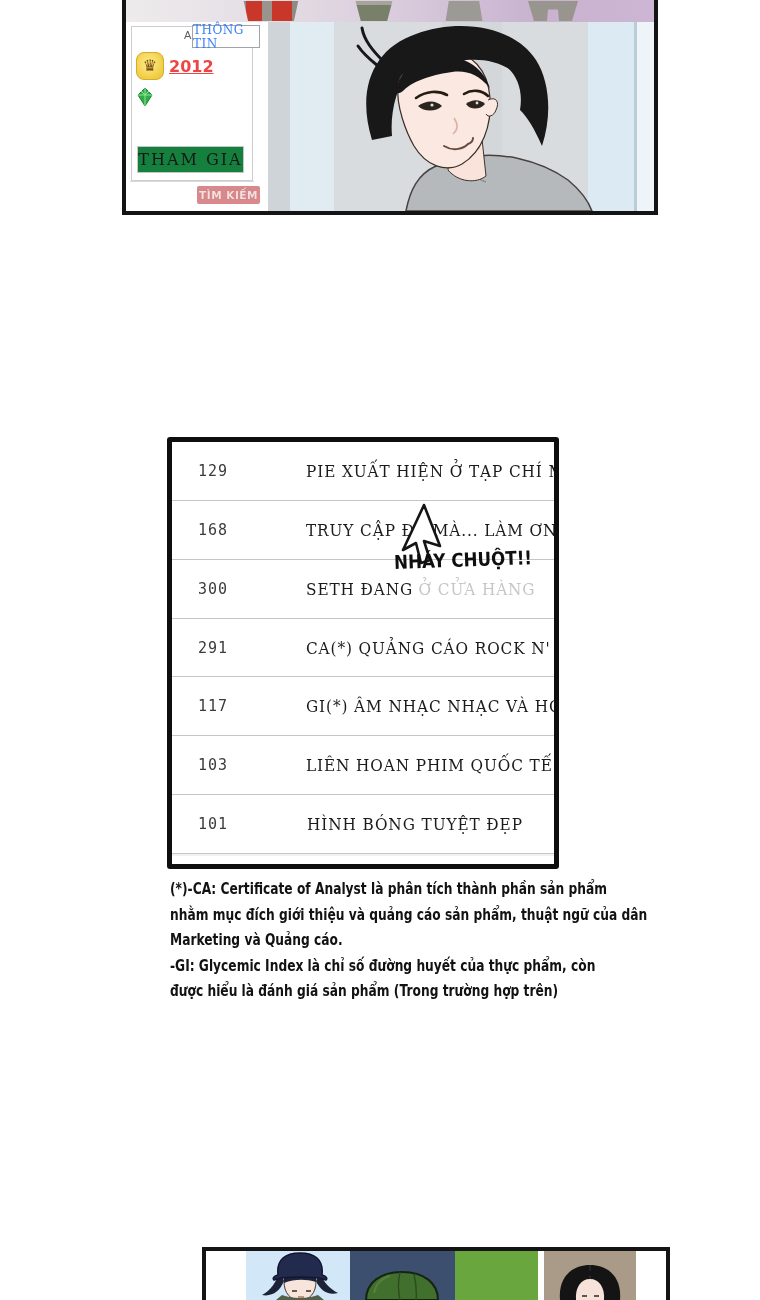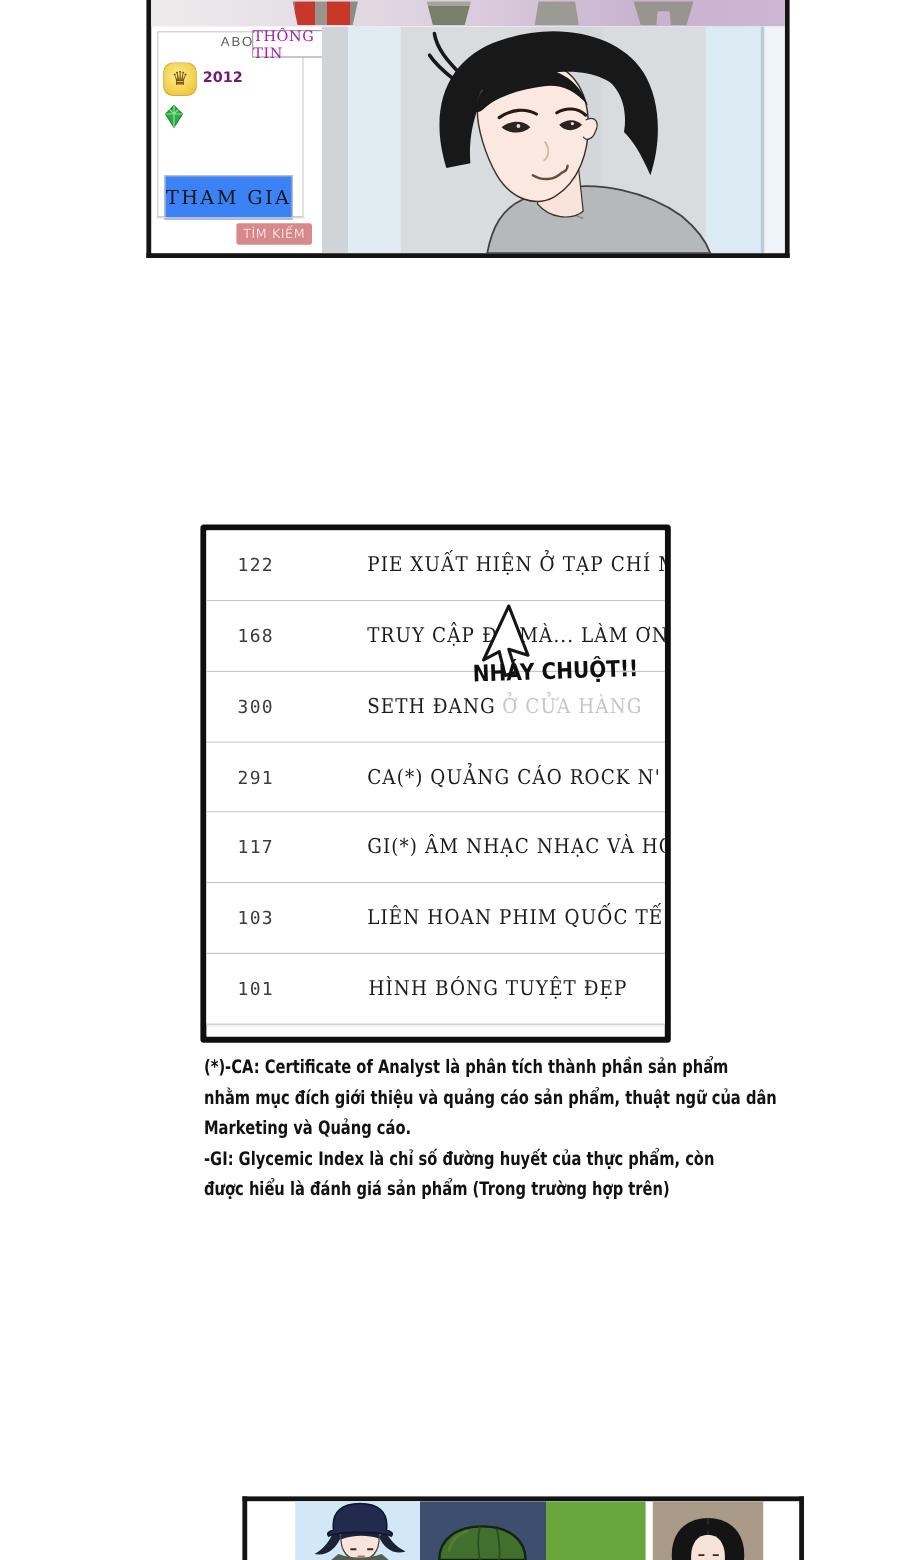--- a/index.html
+++ b/index.html
@@ -25,42 +25,42 @@
     background:linear-gradient(90deg,#8e8a84 0 10%,#c8372a 10% 36%,#9a948c 36% 52%,#c8372a 52% 84%,#8e8a84 84% 100%);
     clip-path:polygon(6% 0,94% 0,87% 100%,13% 100%);
   }
   .fig-ov { left:226px; width:44px; background:linear-gradient(180deg,#a7a49b 0 18%,#78806a 18% 100%); clip-path:polygon(8% 0,92% 0,80% 100%,20% 100%); }
   .fig-g1 { left:318px; width:40px; background:#9b9a94; clip-path:polygon(12% 0,88% 0,96% 100%,4% 100%); }
   .fig-g2 { left:402px; width:50px; background:#98948e; clip-path:polygon(0 0,100% 0,88% 100%,62% 100%,60% 42%,40% 42%,38% 100%,12% 100%); }
 
   .sidebar-box { left:5px; top:26px; width:122px; height:155px; border:1px solid #cdcdcd; background:#fff; }
   .about-label { left:18px; top:29px; font-size:11px; letter-spacing:1.5px; color:#5d5d5d; font-family:"Liberation Sans",sans-serif;margin-left:40px; }
   .tab-info {
-    left:84px; top:25px; width:68px; height:23px; border:1px solid #a3a3a3; background:#fefefe;
+    left:66px; top:25px; width:68px; height:23px; border:1px solid #a3a3a3; background:#fefefe;
     display:flex; align-items:center; justify-content:center;
-    font-family:"DejaVu Serif", serif; font-size:12px; color:#a21caf; letter-spacing:0.5px;
+    font-family:"DejaVu Serif", serif; font-size:12px; color:#3b82f6; letter-spacing:0.5px;
   }
   .crown-badge {
     left:10px; top:52px; width:28px; height:28px; border-radius:8px;
     background:radial-gradient(circle at 45% 40%, #f9e276 25%, #eec93a 80%);
     border:1px solid #d6ab29; display:flex; align-items:center; justify-content:center;
     font-size:16px; color:#7a4e10; line-height:1;
   }
-  .year-label { left:43px; top:57px; font-size:12px; font-weight:bold; color:#701a75; }
+  .year-label { left:43px; top:57px; font-size:16px; font-weight:bold; color:#ef4444;text-decoration:underline; }
   .gem-icon { left:10px; top:87px; width:18px; height:20px; }
   .join-btn {
-    left:11px; top:146px; width:107px; height:37px; background:#3b82f6; border:1px solid #c6c6c6;
+    left:11px; top:146px; width:107px; height:27px; background:#15803d; border:1px solid #c6c6c6;
     display:flex; align-items:center; justify-content:center;
     font-family:"DejaVu Serif", serif; font-size:16px; letter-spacing:2px; color:#171717; cursor:pointer;
   }
   .side-divider { left:4px; top:181px; width:124px; height:1px; background:#d8d8d8; }
   .search-btn {
     left:71px; top:186px; width:63px; height:18px; background:#d8898c; border-radius:2px;
     display:flex; align-items:center; justify-content:center;
-    font-size:10.5px; font-weight:normal; letter-spacing:0.5px; color:#f6e0e0; cursor:pointer;
+    font-size:10.5px; font-weight:bold; letter-spacing:0.5px; color:#f6e0e0; cursor:pointer;
     text-shadow:0 0 1px #bb6f72;
   }
   .illustration { left:142px; top:22px; width:386px; height:189px; overflow:hidden; }
 
   
   .board {
     left:167px; top:437px; width:392px; height:432px; background:#fff;
     border:5px solid #0e0e0e; border-radius:3px;
   }
   .board-rows { width:100%; height:100%; display:flex; flex-direction:column; padding-bottom:10px; }
@@ -163,21 +163,21 @@
       <path d="M186,96 C190,102 190,108 185,112" stroke="#d9b3a5" stroke-width="1.6" fill="none"></path>
       <path d="M176,124 C184,129 194,128 200,122 M200,122 C203,121 205,119 205,116" stroke="#6b4a40" stroke-width="2" fill="none" stroke-linecap="round"></path>
     </svg>
   </div>
 </div>
 
 <div class="abs board">
   <div class="board-rows">
 
     <div class="post-row">
-      <span class="row-no">122</span>
+      <span class="row-no">129</span>
       <span class="row-title"><span>PIE XUẤT HIỆN Ở TẠP CHÍ M</span></span>
     </div>
 
     <div class="post-row">
       <span class="row-no">168</span>
       <span class="row-title"><span>TRUY CẬP ĐỂ MÀ... LÀM ƠN</span></span>
     </div>
 
     <div class="post-row">
       <span class="row-no">300</span>

